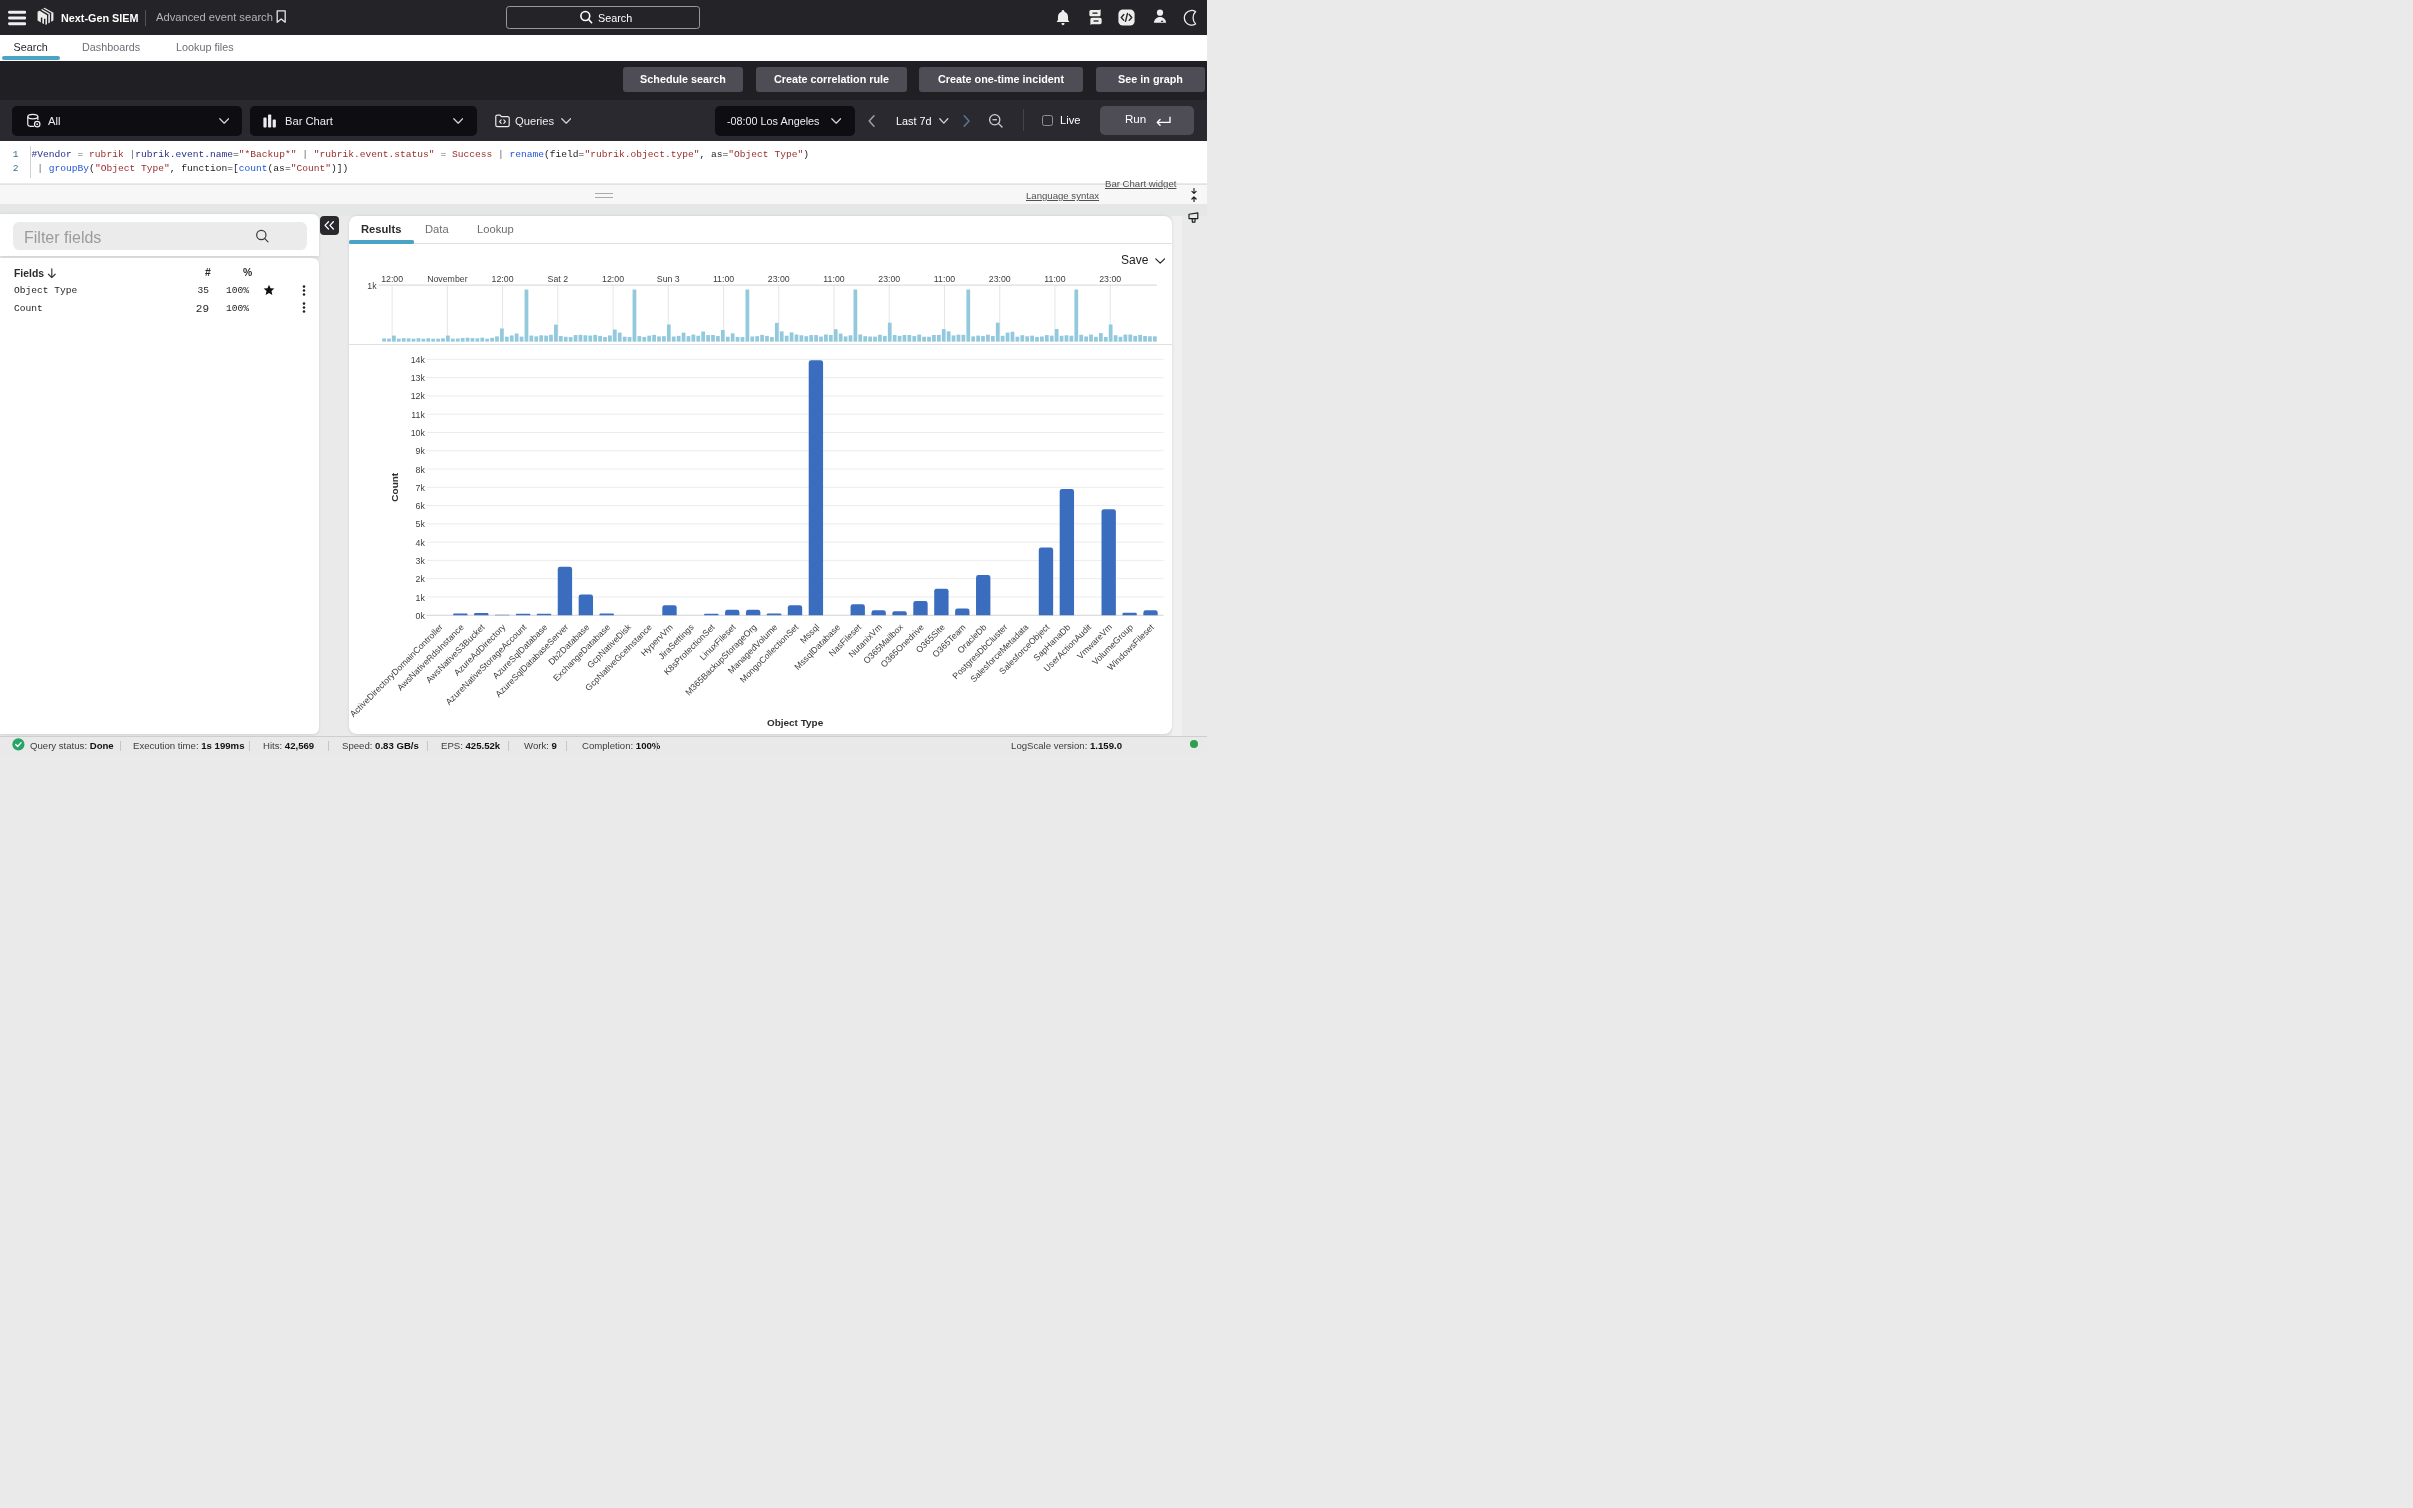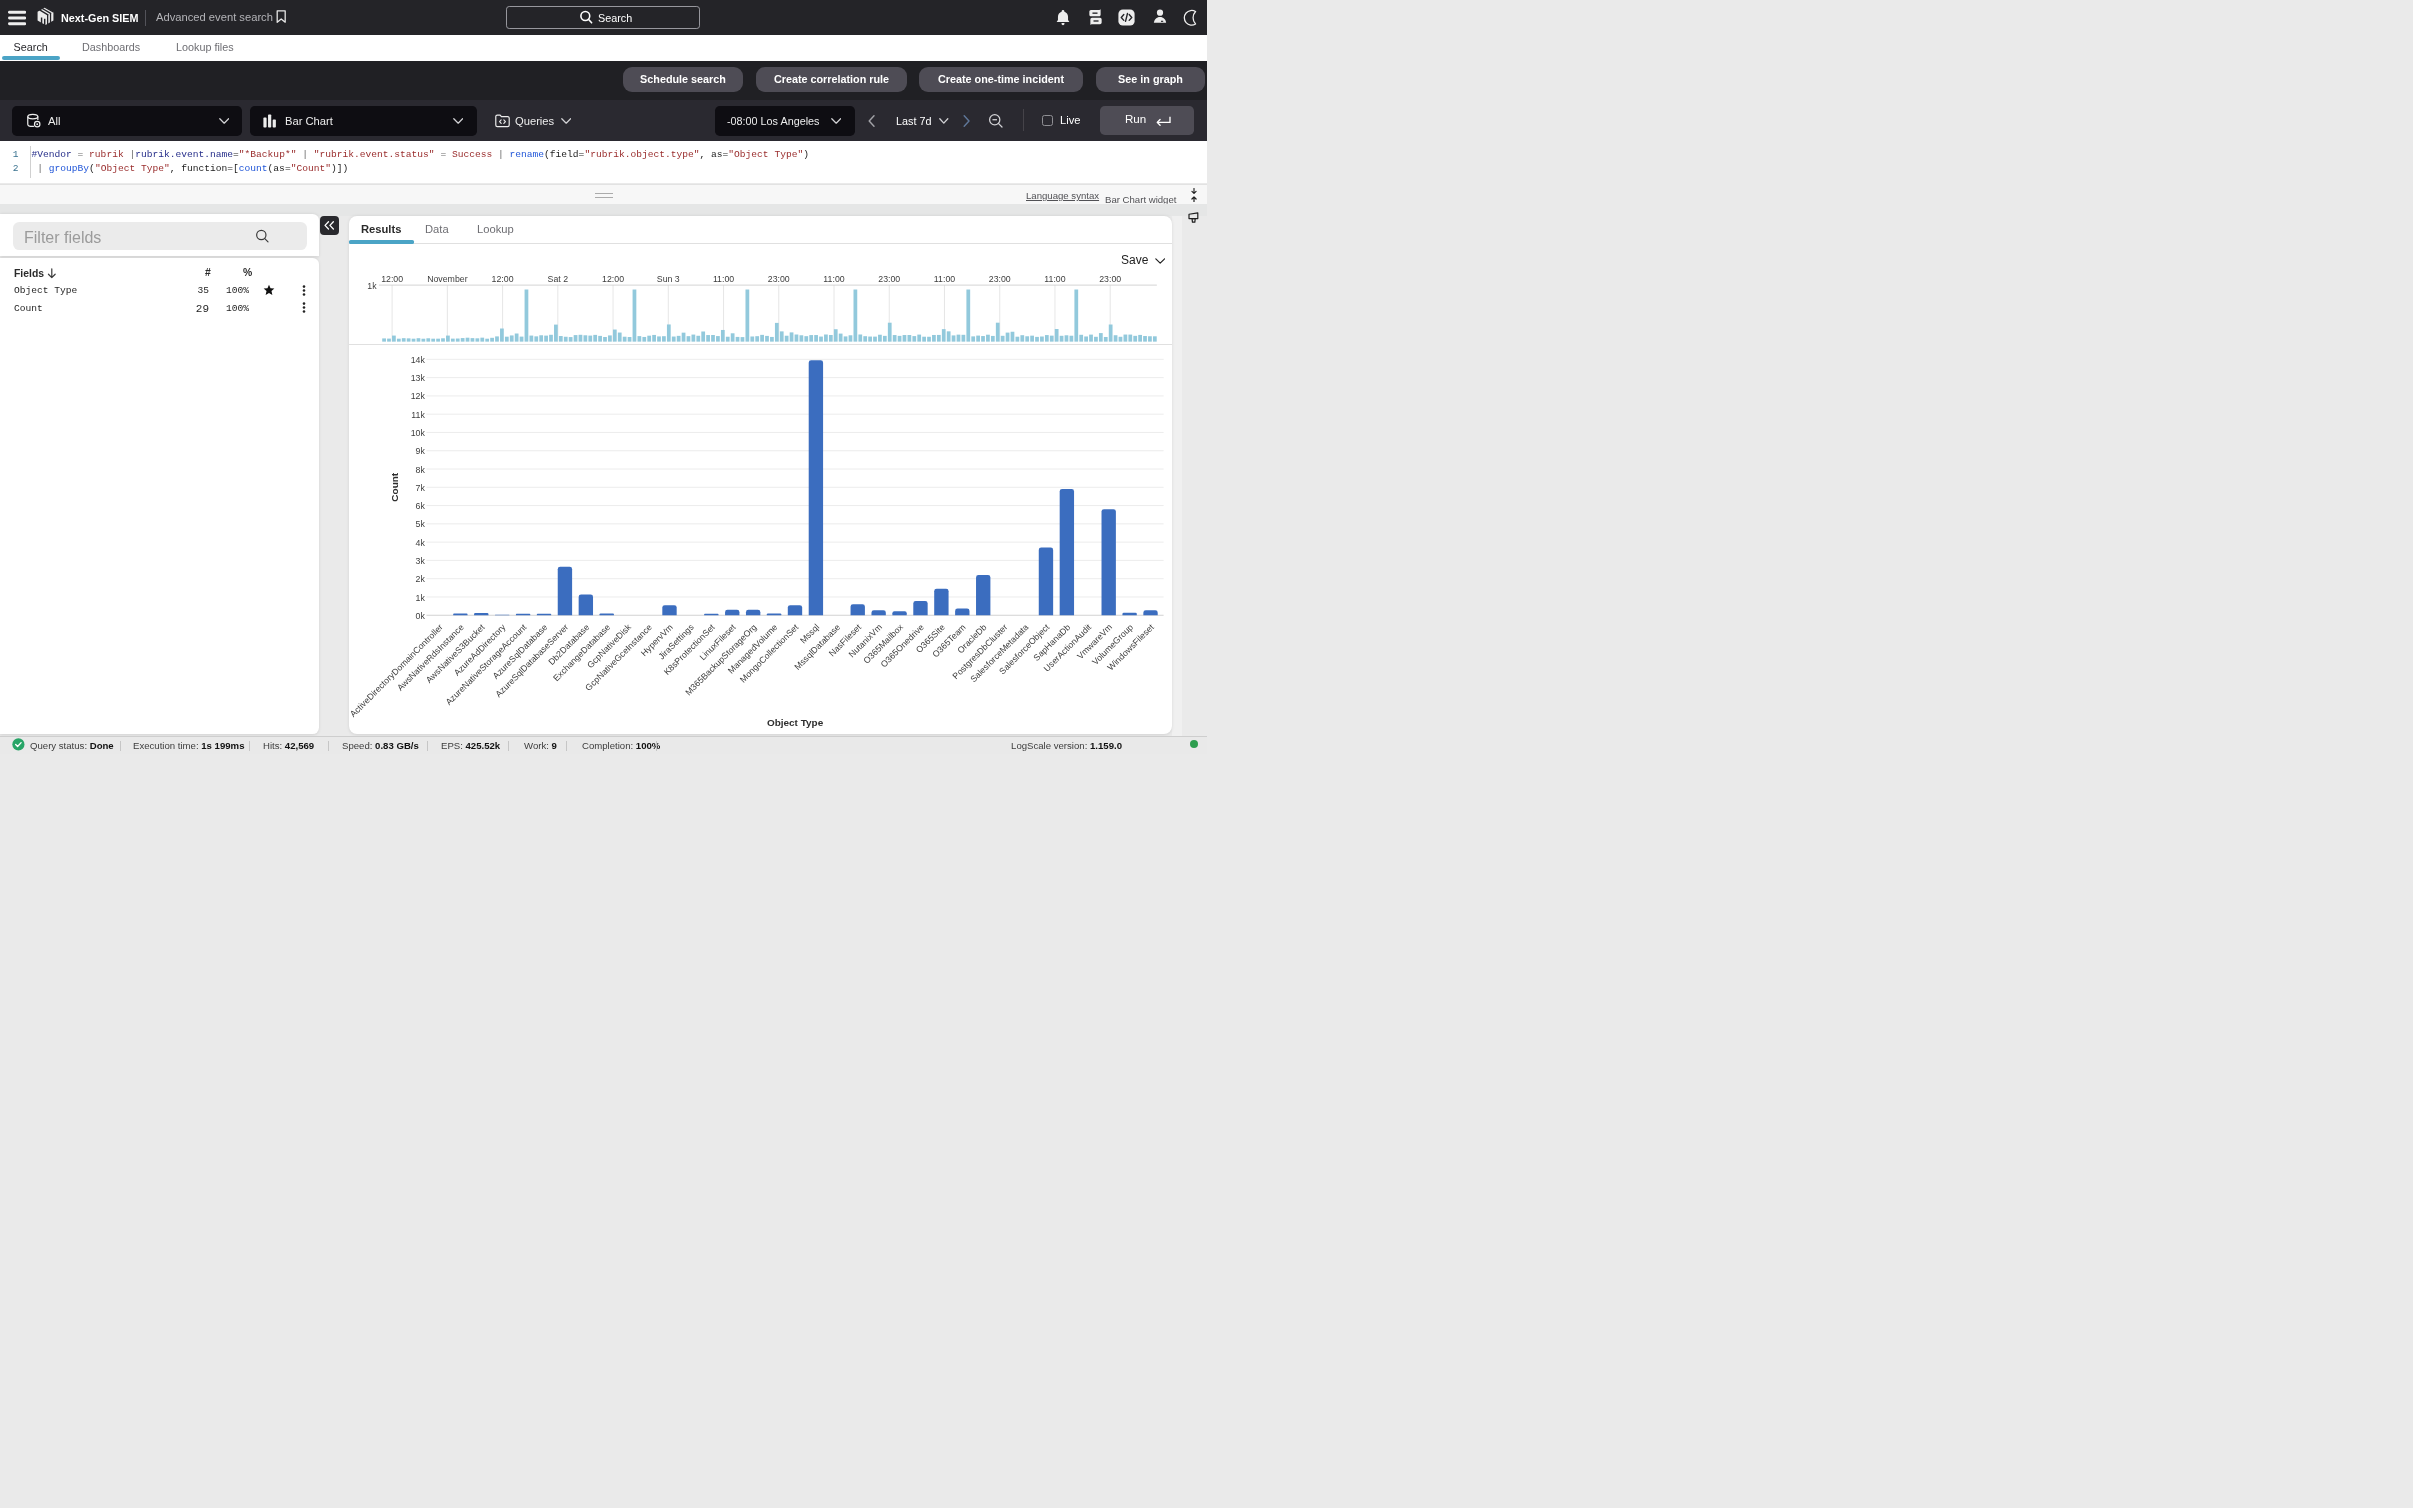--- a/index.html
+++ b/index.html
@@ -10,21 +10,21 @@
 
 #topbar { position:absolute; left:0; top:0; width:1207px; height:35px; background:#242428; }
 #tabbar { position:absolute; left:0; top:35px; width:1207px; height:25.5px; background:#ffffff; }
 #actionsrow { position:absolute; left:0; top:61px; width:1207px; height:39px; background:#202024; }
 #toolbar { position:absolute; left:0; top:100px; width:1207px; height:42px; background:#2a2930; }
 #editor { position:absolute; left:0; top:141px; width:1207px; height:42px; background:#ffffff; }
 #strip { position:absolute; left:0; top:184px; width:1207px; height:21px; background:#f7f7f7; border-top:0.8px solid #e2e2e2; }
 #main { position:absolute; left:0; top:204px; width:1207px; height:532px; background:#eaeaea; }
 #statusbar { position:absolute; left:0; top:736px; width:1207px; height:18.4px; background:#e9e9e9; border-top:0.8px solid #cecece; }
 .hdrtxt { color:#ffffff; font-size:10.8px; font-weight:bold; }
-.btn { position:absolute; top:67px; height:25px; background:#4e4c55; border-radius:9px; color:#fff; font-size:10.8px; font-weight:bold; text-align:center; line-height:25px; }
+.btn { position:absolute; top:67px; height:25px; background:#4e4c55; border-radius:3px; color:#fff; font-size:10.8px; font-weight:bold; text-align:center; line-height:25px; }
 .ddbox { position:absolute; top:106px; height:30px; background:#0e0d12; border-radius:4.8px; color:#ededed; }
 .tbtxt { color:#ededed; font-size:11.2px; }
 .link { color:#515155; font-size:9.6px; text-decoration:underline; }
 .card { position:absolute; background:#ffffff; box-shadow:0 0.8px 3.2px rgba(0,0,0,0.10); }
 .sep { position:absolute; width:0.8px; background:#c6c6c6; top:741px; height:10.4px; }
 .stxt { position:absolute; top:740px; font-size:9.6px; color:#3d3d3d; white-space:nowrap; }
 .stxt b { color:#111; font-weight:bold; }
 </style>
 </head>
 <body>
@@ -178,21 +178,21 @@
 </div>
 
 <div>
   <div class="abs mono" style="left:12.8px;top:148px;font-size:9.6px;color:#39728f;line-height:14.4px">1<br>2</div>
   <div class="abs" style="left:29.5px;top:146px;width:0.8px;height:32px;background:#d0d0d0"></div>
   <div class="abs mono" style="left:31.5px;top:148px;font-size:9.6px;line-height:14.4px;white-space:pre;color:#1c1c1c"><span style="color:#262e8a">#Vendor</span> <span style="color:#6a6a6a">=</span> <span style="color:#9a2d2d">rubrik</span> <span style="color:#6a6a6a">|</span><span style="color:#262e8a">rubrik.event.name</span>=<span style="color:#9a2d2d">"*Backup*"</span> <span style="color:#6a6a6a">|</span> <span style="color:#9a2d2d">"rubrik.event.status"</span> <span style="color:#6a6a6a">=</span> <span style="color:#9a2d2d">Success</span> <span style="color:#6a6a6a">|</span> <span style="color:#2257d8">rename</span>(field=<span style="color:#9a2d2d">"rubrik.object.type"</span>, as=<span style="color:#9a2d2d">"Object Type"</span>)
  <span style="color:#6a6a6a">|</span> <span style="color:#2257d8">groupBy</span>(<span style="color:#9a2d2d">"Object Type"</span>, function=[<span style="color:#2257d8">count</span>(as=<span style="color:#9a2d2d">"Count"</span>)])</div>
 </div>
 
 <div class="abs link" style="left:1026px;top:190px">Language syntax</div>
-<div class="abs link" style="left:1105px;top:194px">Bar Chart widget</div>
+<div class="abs link" style="left:1105px;top:178px">Bar Chart widget</div>
 <div class="abs" style="left:595px;top:193px;width:17.6px;height:1.2px;background:#ababab;z-index:12"></div>
 <div class="abs" style="left:595px;top:197px;width:17.6px;height:1.2px;background:#ababab;z-index:12"></div>
 
 <svg class="abs" style="left:1188px;top:188px;z-index:10" width="12" height="14.4" viewBox="0 0 15 18">
   <path d="M7.5 0.5 V6.8 M7.5 6.8 L4.9 4.2 M7.5 6.8 L10.1 4.2" fill="none" stroke="#1f1f1f" stroke-width="1.4" stroke-linecap="round"></path>
   <path d="M7.5 17.5 V11.2 M7.5 11.2 L4.9 13.8 M7.5 11.2 L10.1 13.8" fill="none" stroke="#1f1f1f" stroke-width="1.5" stroke-linecap="round"></path>
 </svg>
 
 <svg class="abs" style="left:1187px;top:212px;z-index:10" width="13.6" height="12.8" viewBox="0 0 17 16">
   <path d="M2.5 2.8 L13.5 1.2 V8.2 H2.5 Z" fill="none" stroke="#1f1f1f" stroke-width="1.5" stroke-linejoin="round"></path>

